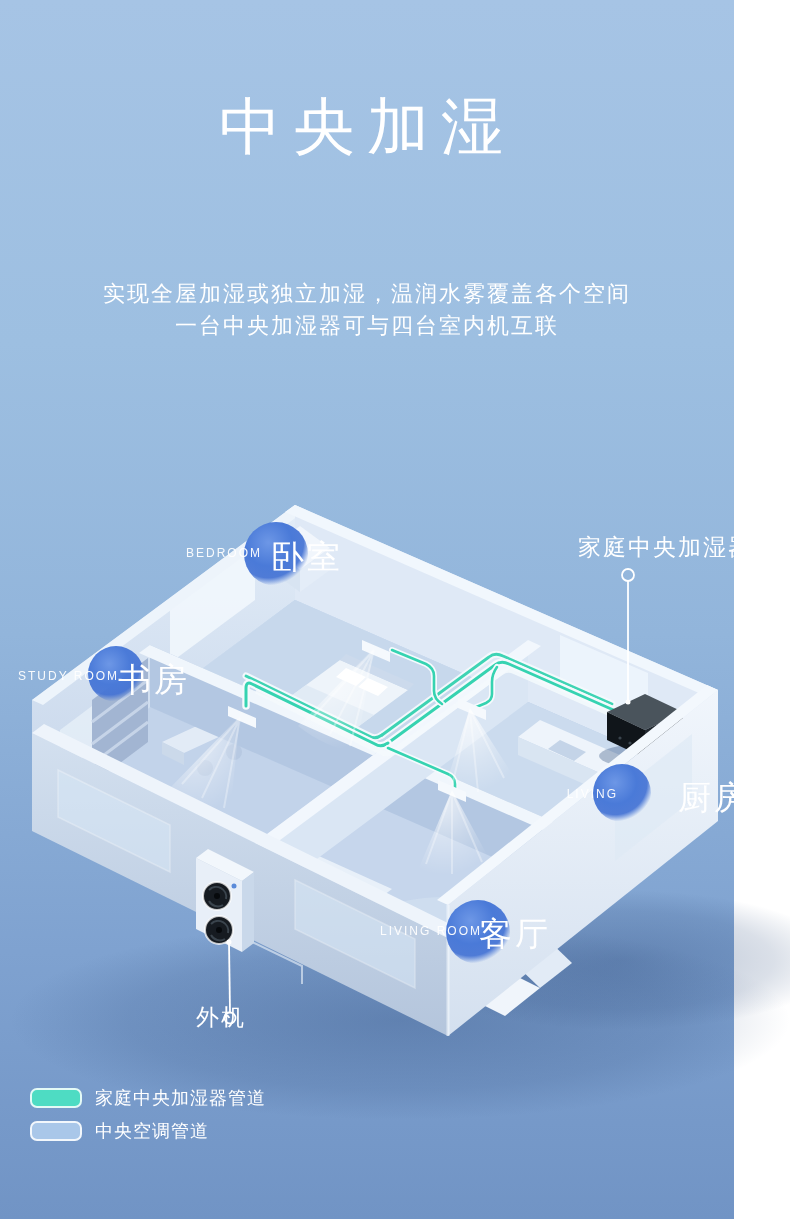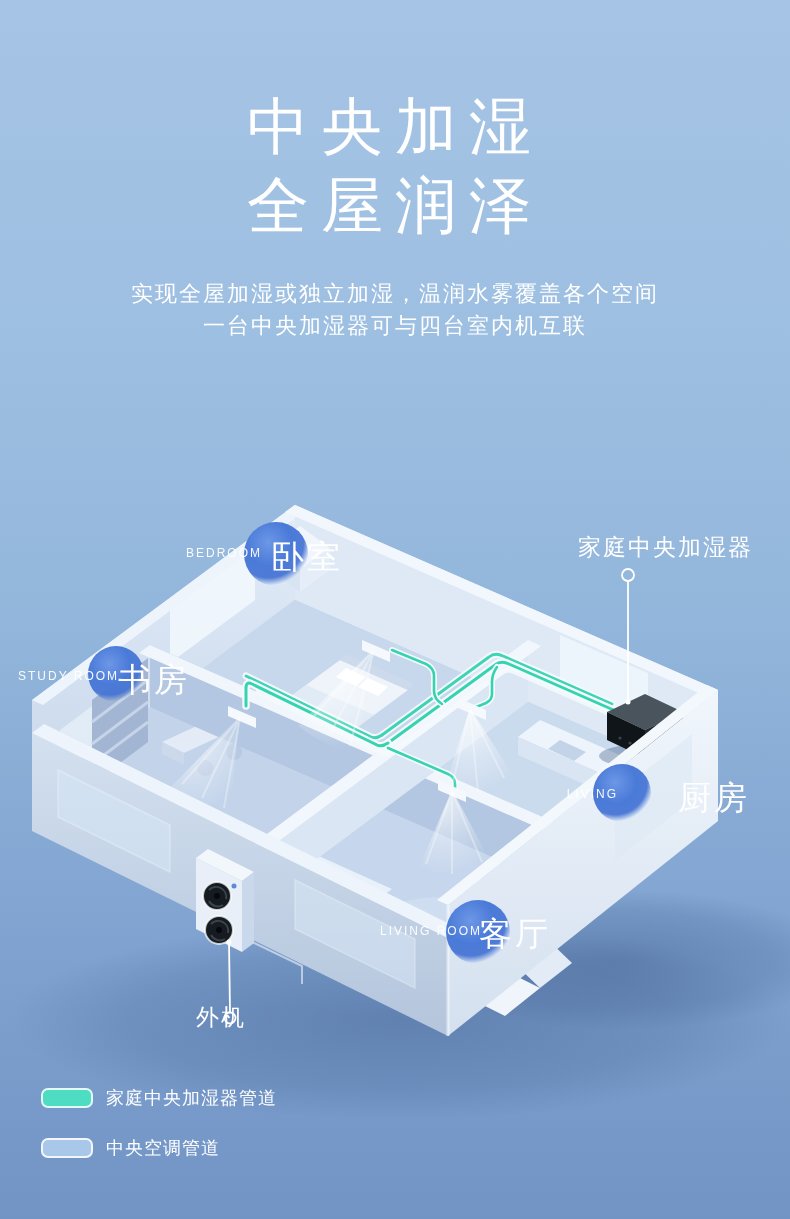--- a/index.html
+++ b/index.html
@@ -1,45 +1,44 @@
 <!DOCTYPE html>
 <html><head>
 <meta charset="utf-8">
 <style>
   html,body{margin:0;padding:0;}
   body{width:790px;height:1219px;overflow:hidden;
        font-family:"Liberation Sans", sans-serif;}
-  .poster{position:relative;width:790px;height:1219px;
+  .poster{position:relative;width:734px;height:1219px;
     background:linear-gradient(180deg,#A6C4E5 0%,#9DBFE1 28%,#92B5DB 52%,#7FA2D0 78%,#7194C5 100%);}
   .title{position:absolute;left:0;top:88px;width:100%;text-align:center;
     font-size:62px;font-weight:500;letter-spacing:12px;line-height:1.27;color:#fff;}
   .subtitle{position:absolute;left:0;top:278px;width:100%;text-align:center;
     font-size:22px;font-weight:400;letter-spacing:2px;line-height:1.45;color:#fff;}
   .diagram-svg{position:absolute;left:0;top:0;width:790px;height:1219px;}
   .overlay{position:absolute;left:8px;top:0;width:790px;height:1219px;pointer-events:none;}
   .sphere{position:absolute;border-radius:50%;
     background:radial-gradient(circle at 38% 32%, #6d97e6 0%, #4a7ad8 40%, rgba(67,114,212,.92) 60%, rgba(67,114,212,0) 73%);}
   .room-en{position:absolute;color:#fff;font-size:12px;letter-spacing:2px;opacity:.95;white-space:nowrap;}
   .room-zh{position:absolute;color:#fff;font-size:33px;font-weight:500;letter-spacing:3px;white-space:nowrap;}
   .callout{position:absolute;color:#fff;font-size:23px;font-weight:500;letter-spacing:2px;white-space:nowrap;}
-  .legend{position:absolute;left:41px;top:1086px;display:flex;flex-direction:column;gap:26px;}
+  .legend{position:absolute;left:30px;top:1086px;display:flex;flex-direction:column;gap:9px;}
   .legend-row{display:flex;align-items:center;gap:13px;}
   .sw{width:52px;height:20px;border-radius:7px;border:2px solid rgba(255,255,255,.85);box-sizing:border-box;}
   .sw-teal{background:#4EDCC3;}
   .sw-blue{background:#A9C7E9;}
   .legend-label{color:#fff;font-size:18px;letter-spacing:1px;}
 </style>
 </head>
 <body>
 
 <div class="poster">
 
   <div class="title">
     <div>中央加湿</div>
-    <div>全屋润泽</div>
   </div>
   <div class="subtitle">
     <div>实现全屋加湿或独立加湿，温润水雾覆盖各个空间</div>
     <div>一台中央加湿器可与四台室内机互联</div>
   </div>
 
   <svg class="diagram-svg" viewBox="0 0 790 1219" xmlns="http://www.w3.org/2000/svg">
     <defs>
       <radialGradient id="shadowG" cx="50%" cy="50%" r="50%">
         <stop offset="0" stop-color="#345282" stop-opacity=".38"></stop>

